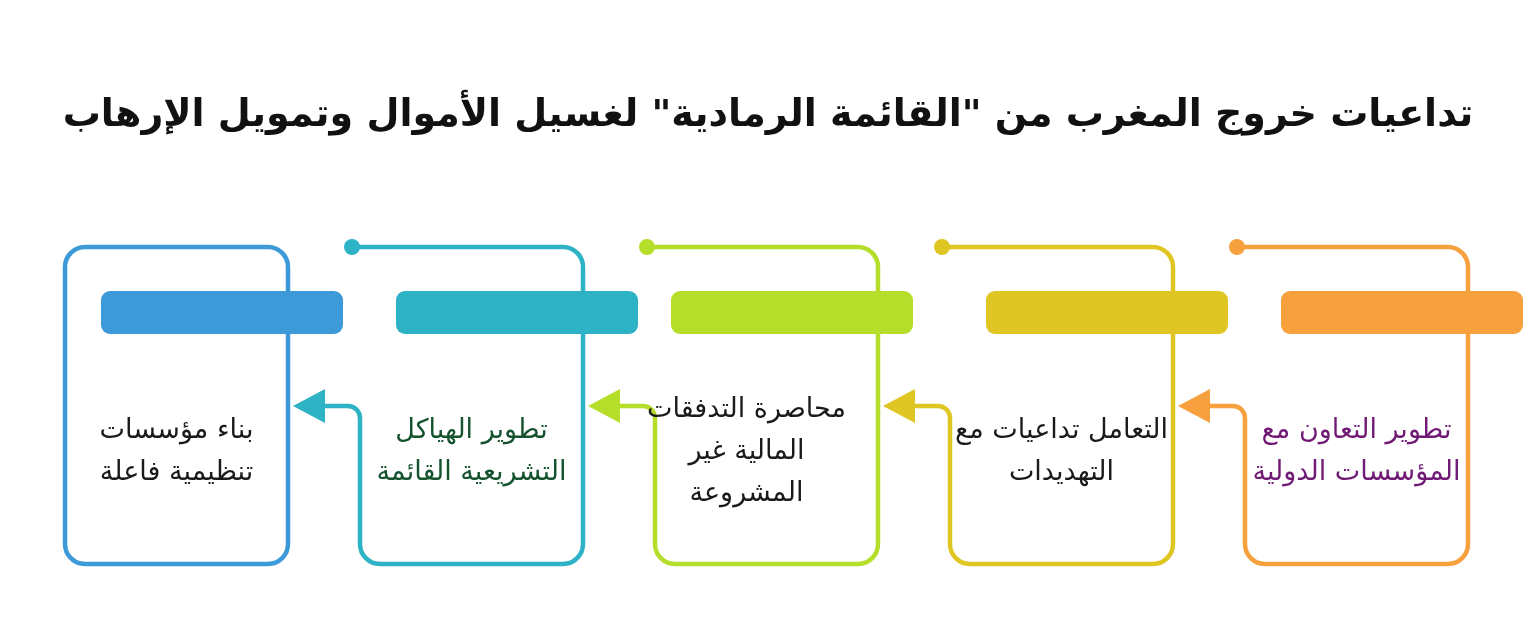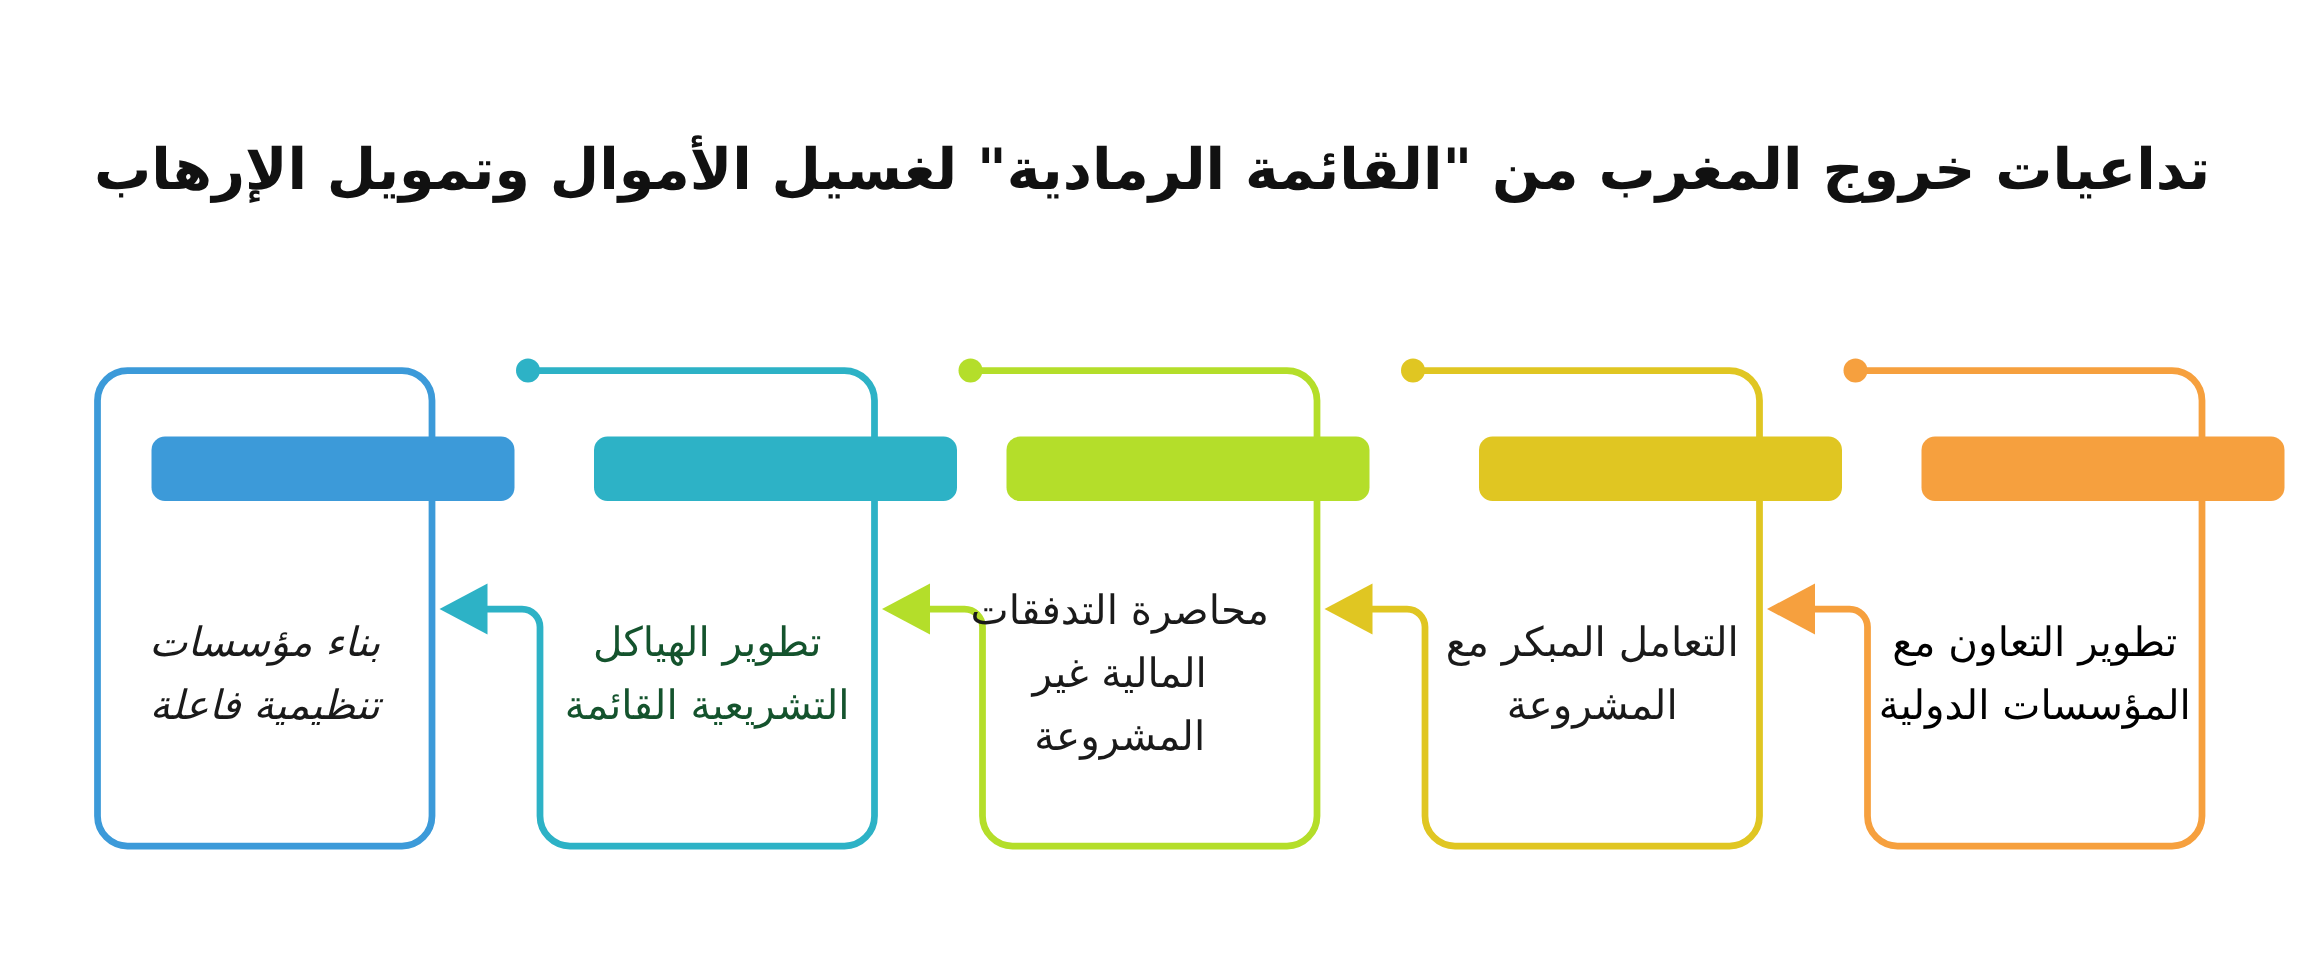--- a/index.html
+++ b/index.html
@@ -92,36 +92,36 @@
         <circle cx="352" cy="247" r="8" fill="#2DB2C6"></circle>
         <polygon points="293,406 325,389 325,423" fill="#2DB2C6"></polygon>
       </g>
       <g>
         <path d="M 85 247 H 268 A 20 20 0 0 1 288 267 V 544 A 20 20 0 0 1 268 564 H 85 A 20 20 0 0 1 65 544 V 267 A 20 20 0 0 1 85 247 Z" fill="none" stroke="#3C9AD9" stroke-width="4.5" stroke-linecap="round"></path>
       </g>
     </svg>
 
   <div class="card" style="left: 1245px;">
     <div class="bar" style="background: rgb(246, 160, 62);"></div>
-    <div class="label" style="color: #000000;">تطوير التعاون مع المؤسسات الدولية</div>
+    <div class="label" style="color: #701a75;">تطوير التعاون مع المؤسسات الدولية</div>
   </div>
 
   <div class="card" style="left: 950px;">
     <div class="bar" style="background: rgb(224, 198, 34);"></div>
-    <div class="label" style="color: rgb(26, 26, 26);">التعامل المبكر مع المشروعة</div>
+    <div class="label" style="color: rgb(26, 26, 26);">التعامل تداعيات مع التهديدات</div>
   </div>
 
   <div class="card" style="left: 635px;">
     <div class="bar" style="background: rgb(180, 222, 42);"></div>
     <div class="label" style="color: rgb(26, 26, 26);">محاصرة التدفقات المالية غير المشروعة</div>
   </div>
 
   <div class="card" style="left: 360px;">
     <div class="bar" style="background: rgb(45, 178, 198);"></div>
     <div class="label" style="color: #14532d;">تطوير الهياكل التشريعية القائمة</div>
   </div>
 
-  <div class="card" style="left: 65px; font-style: italic;">
+  <div class="card" style="left: 65px;">
     <div class="bar" style="background: rgb(60, 154, 217);"></div>
     <div class="label" style="color: rgb(26, 26, 26);">بناء مؤسسات تنظيمية فاعلة</div>
   </div>
 
 </div>
 
 </body></html>

